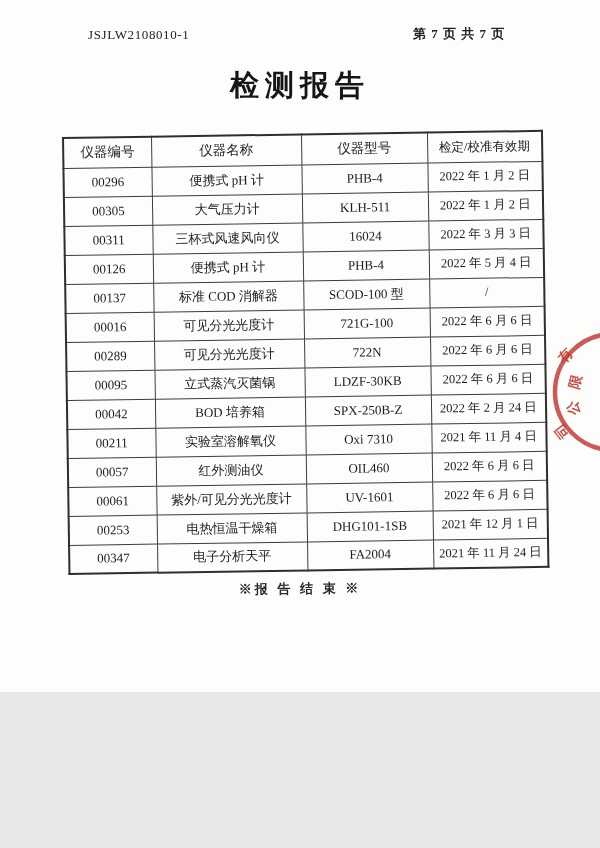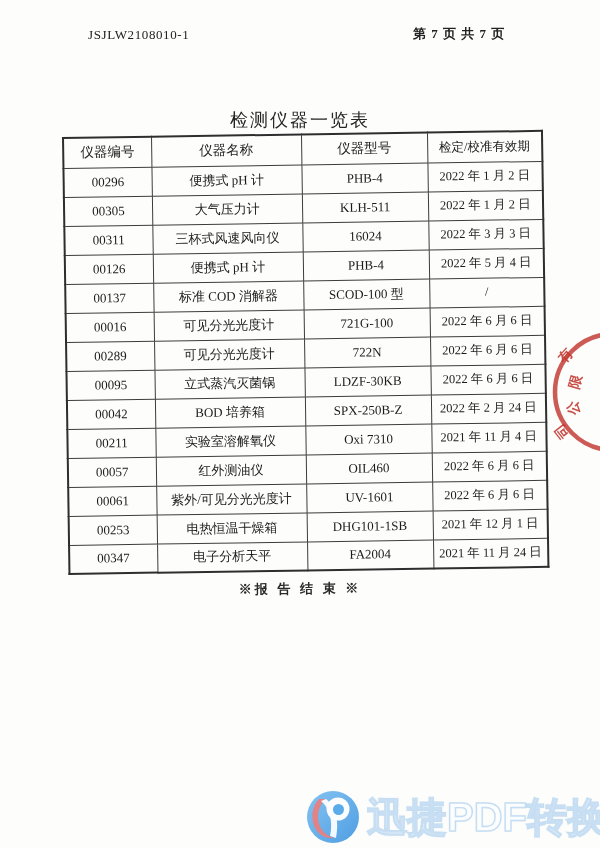--- a/index.html
+++ b/index.html
@@ -1,20 +1,20 @@
 <!DOCTYPE html>
 <html><head>
 <meta charset="utf-8">
 <style>
   * { margin: 0; padding: 0; box-sizing: border-box; }
   html, body { background: #e8e8e8; }
   .page {
     position: relative;
     width: 600px;
-    height: 848px;
+    height: 692px;
     background: #fdfdfc;
     overflow: hidden;
     font-family: "Liberation Serif", serif;
     color: #1c1c1c;
   }
   
   .doc-number {
     position: absolute;
     left: 88px; top: 27px;
     font-size: 13px;
@@ -126,21 +126,21 @@
   }
 </style>
 </head>
 <body>
 
 <div class="page">
 
   <div class="doc-number">JSJLW2108010-1</div>
   <div class="page-indicator">第 7 页 共 7 页</div>
 
-  <div class="report-subtitle">检测仪器一览表</div>
+  <div class="report-title">检测报告</div>
 
   <div class="table-wrap">
     <table class="instruments">
       <colgroup>
         <col style="width:88px">
           <col style="width:150px">
           <col style="width:126px">
           <col style="width:115px">
       </colgroup>
       <thead>

